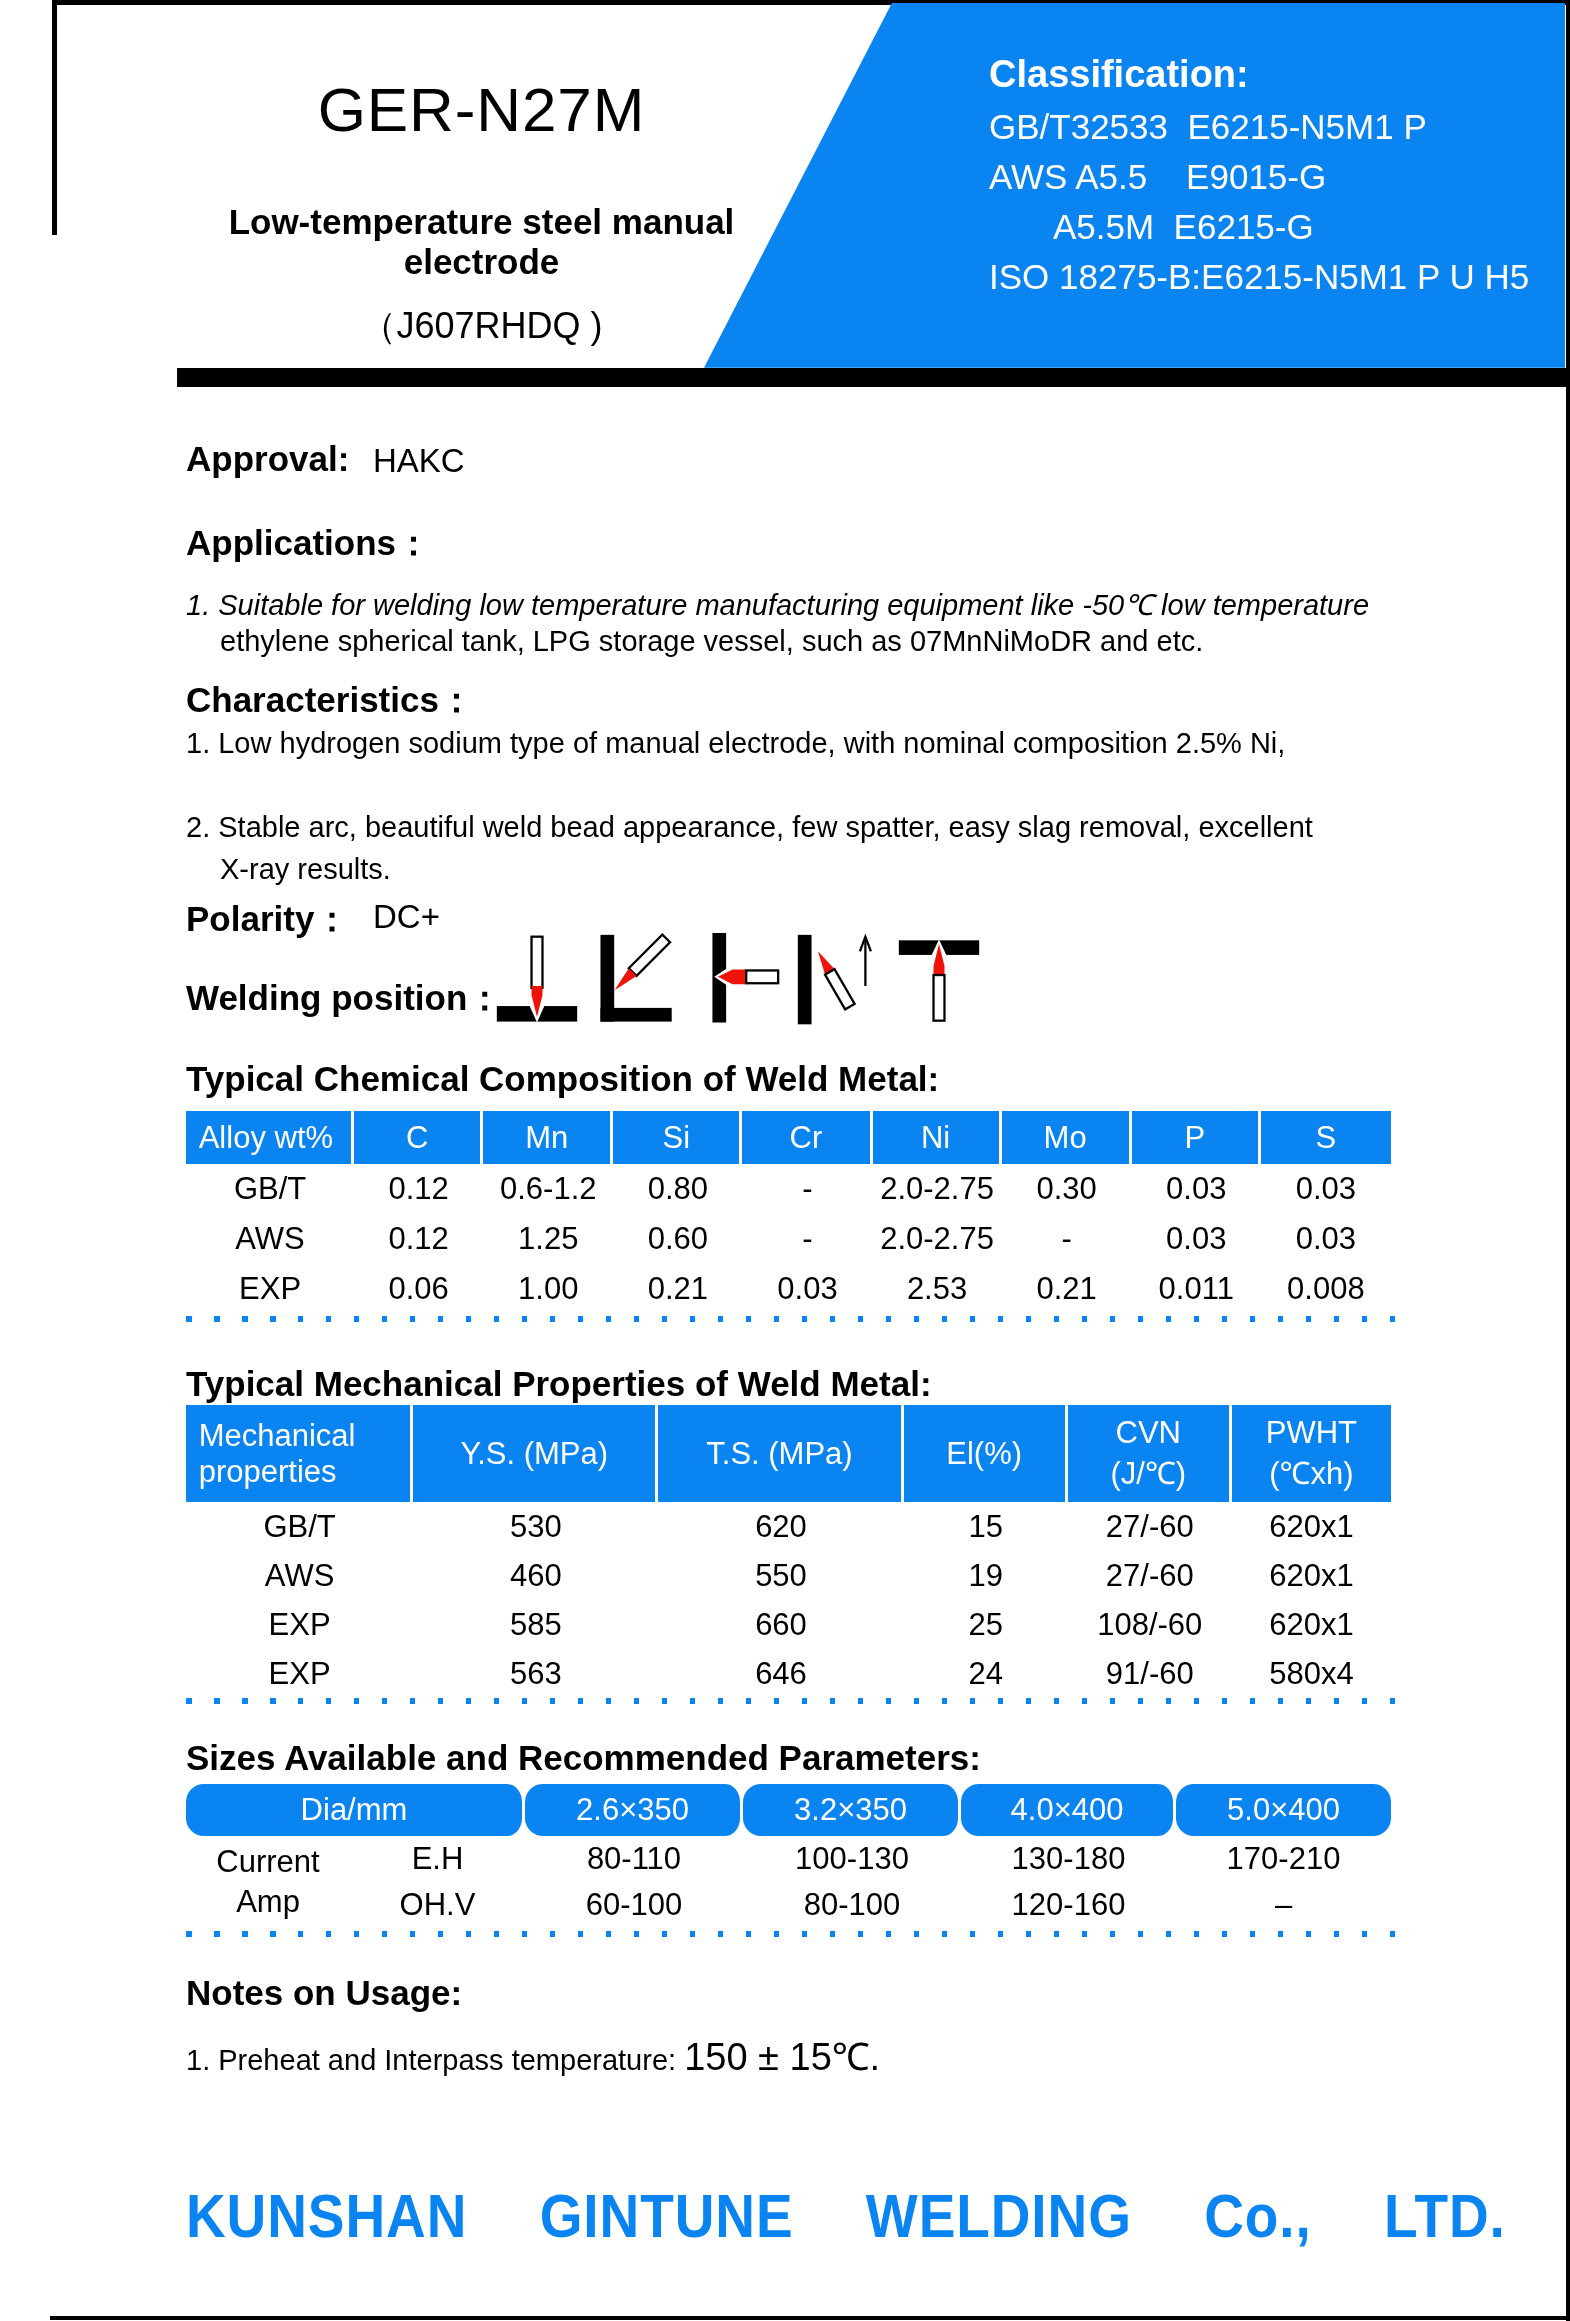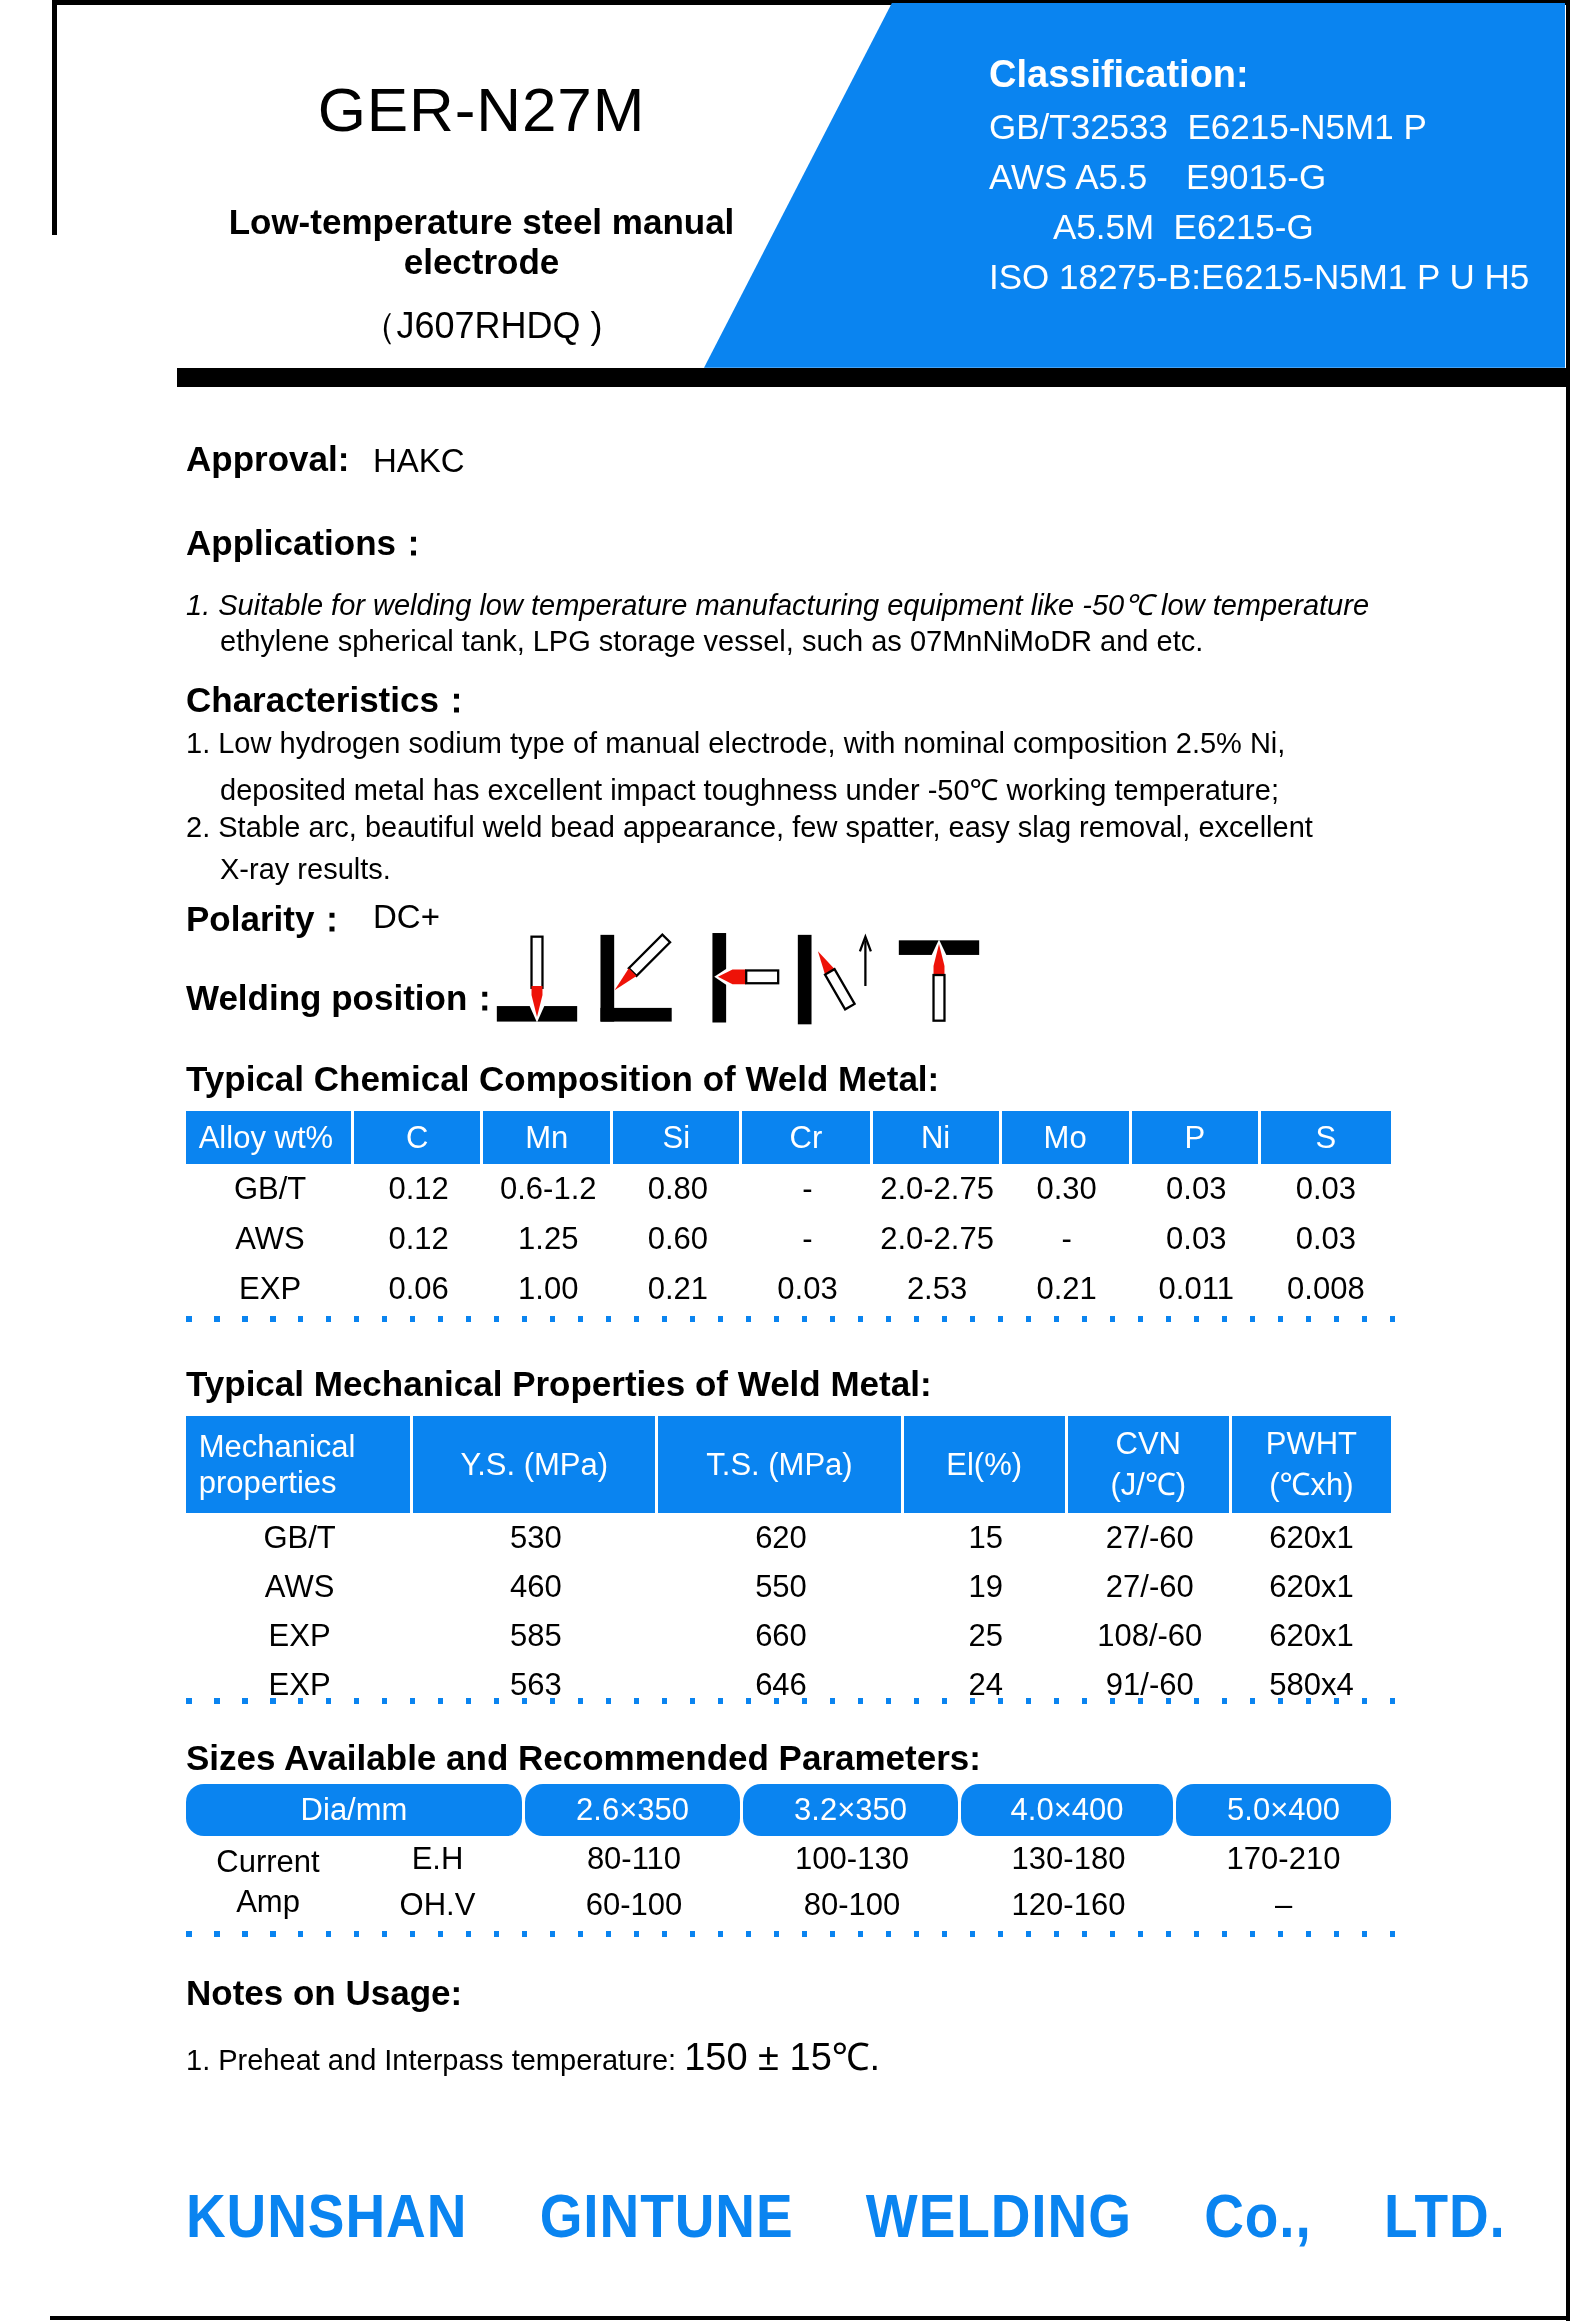--- a/index.html
+++ b/index.html
@@ -95,21 +95,20 @@
 
   <div class="abs h" style="left:186px;top:439px;">Approval:</div>
   <div class="abs value" style="left:373px;top:442px;">HAKC</div>
 
   <div class="abs h" style="left:186px;top:520px;">Applications：</div>
   <div class="abs body-line" style="left:186px;top:584px;font-style:italic;">1. Suitable for welding low temperature manufacturing equipment like -50℃ low temperature</div>
   <div class="abs body-line" style="left:220px;top:625px;">ethylene spherical tank, LPG storage vessel, such as 07MnNiMoDR and etc.</div>
 
   <div class="abs h" style="left:186px;top:677px;">Characteristics：</div>
   <div class="abs body-line" style="left:186px;top:727px;">1. Low hydrogen sodium type of manual electrode, with nominal composition 2.5% Ni,</div>
-  <div class="abs body-line" style="left:220px;top:769px;">deposited metal has excellent impact toughness under -50℃ working temperature;</div>
   <div class="abs body-line" style="left:186px;top:811px;">2. Stable arc, beautiful weld bead appearance, few spatter, easy slag removal, excellent</div>
   <div class="abs body-line" style="left:220px;top:853px;">X-ray results.</div>
 
   <div class="abs h" style="left:186px;top:896px;">Polarity：</div>
   <div class="abs value" style="left:373px;top:898px;">DC+</div>
 
   <div class="abs h" style="left:186px;top:975px;">Welding position：</div>
   <div class="abs icon-row">
     <svg width="84" height="95" viewBox="0 0 92 104">
       <rect x="2" y="80" width="88" height="17" fill="#000"></rect>
@@ -206,21 +205,21 @@
         <td>2.53</td>
         <td>0.21</td>
         <td>0.011</td>
         <td>0.008</td>
       </tr>
     </tbody>
   </table>
   <div class="abs dots" style="left:186px;top:1316px;"></div>
 
   <div class="abs h" style="left:186px;top:1364px;">Typical Mechanical Properties of Weld Metal:</div>
-  <table class="abs dtable mech" style="left:186px;top:1405px;margin-top:11px;">
+  <table class="abs dtable mech" style="left:186px;top:1405px;">
     <colgroup>
       <col style="width:227px">
         <col style="width:245px">
         <col style="width:245px">
       <col style="width:164px">
         <col style="width:164px">
         <col style="width:159px">
     </colgroup>
     <thead>
       <tr>

